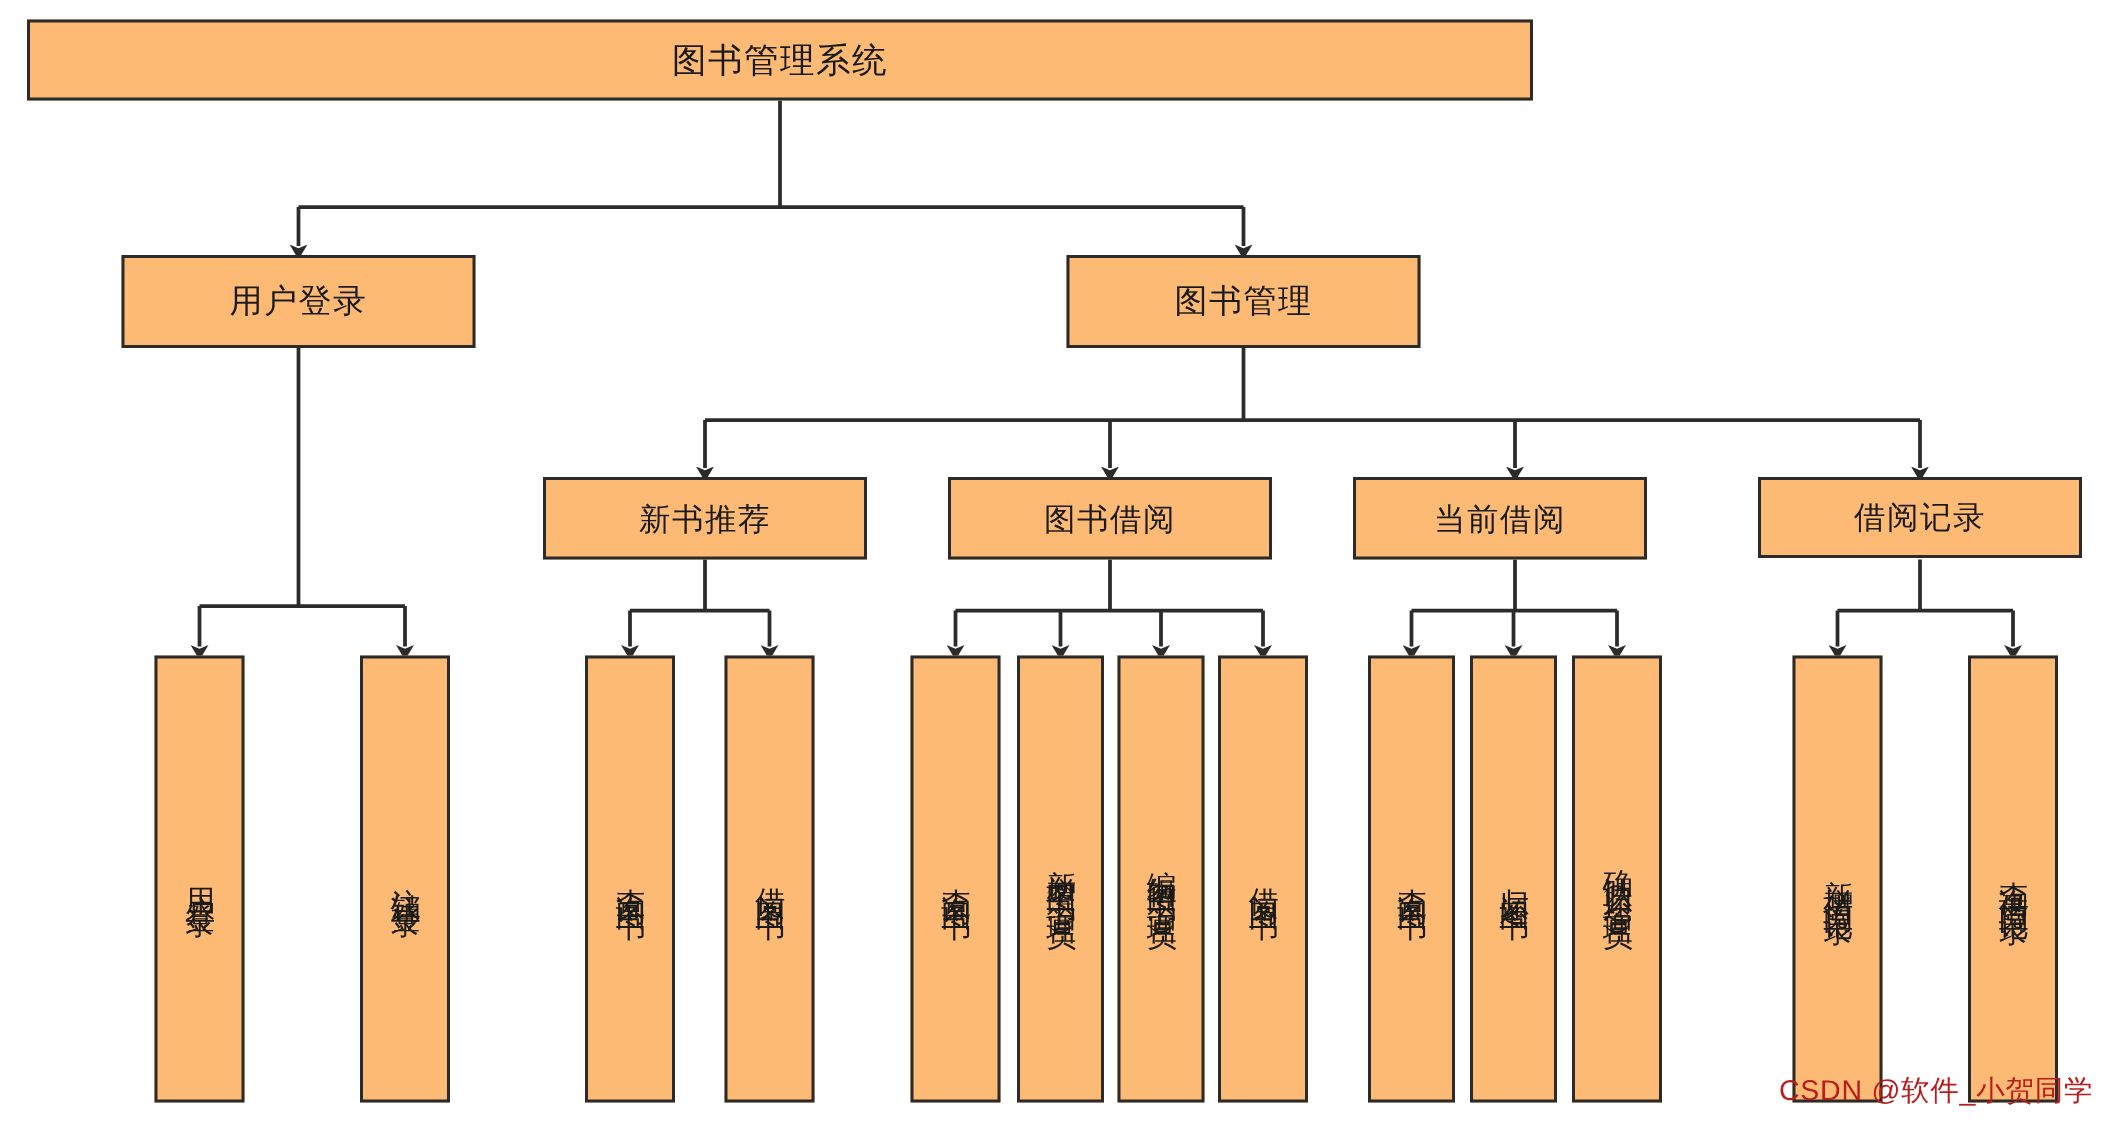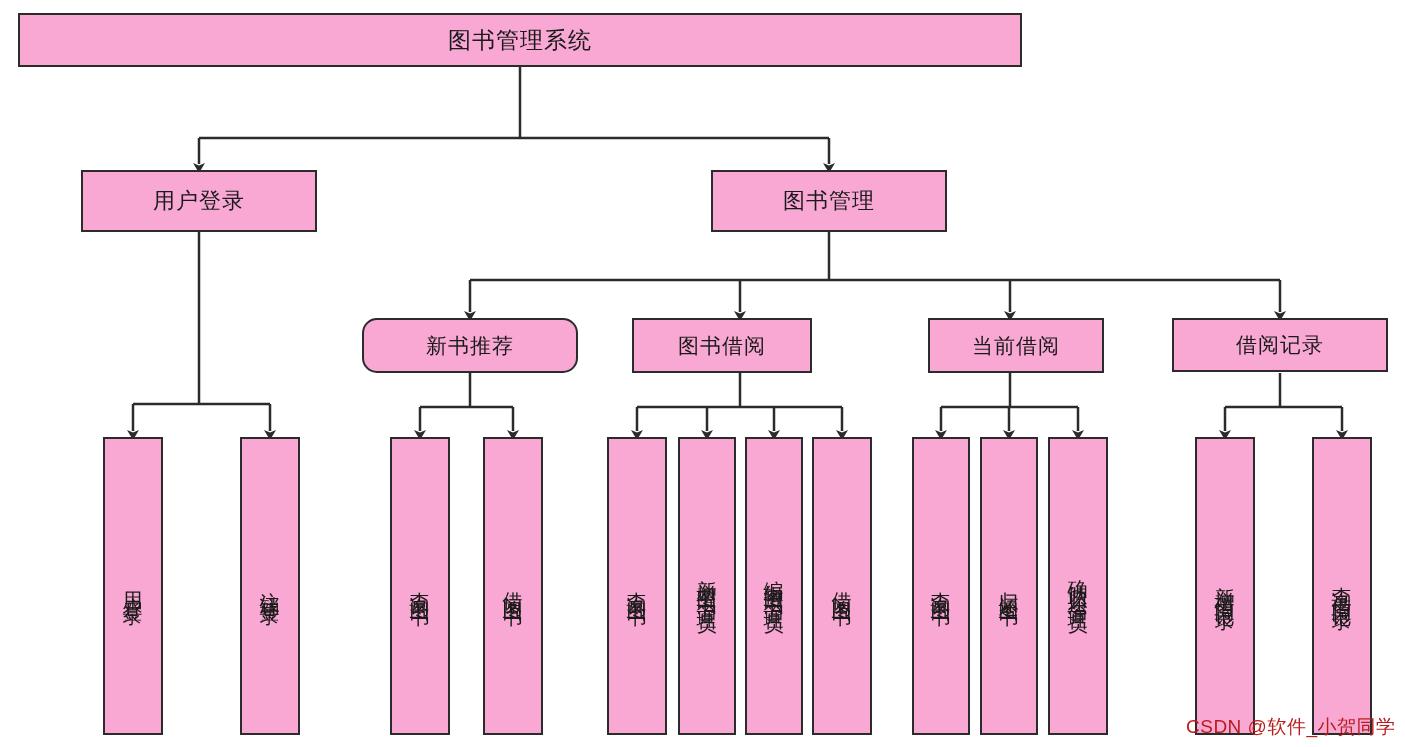--- a/index.html
+++ b/index.html
@@ -23,21 +23,21 @@
     position: absolute;
     left: 0;
     top: 0;
     width: 1405px;
     height: 747px;
   }
   .node {
     position: absolute;
     box-sizing: border-box;
     border: 2px solid #2b2b2b;
-    background: #f9a8d4;
+    background: #fdba74;
     display: flex;
     align-items: center;
     justify-content: center;
     text-align: center;
     color: #1a1a1a;
   }
   .node.root {
     font-size: 23px;
     letter-spacing: 1px;
   }
@@ -130,27 +130,27 @@
     <span>图书管理系统</span>
   </div>
 
   <div class="node level2" id="node-user-login" style="left: 81px; top: 170px; width: 236px; height: 62px;">
     <span>用户登录</span>
   </div>
   <div class="node level2" id="node-book-manage" style="left: 711px; top: 170px; width: 236px; height: 62px;">
     <span>图书管理</span>
   </div>
 
-  <div class="node level3" id="node-new-book-rec" style="left: 362px; top: 318px; width: 216px; height: 55px; border-radius: 15px;">
+  <div class="node level3" id="node-new-book-rec" style="left: 362px; top: 318px; width: 216px; height: 55px;">
     <span>新书推荐</span>
   </div>
-  <div class="node level3" id="node-book-borrow" style="left: 632px; top: 318px; width: 180px; height: 55px;">
+  <div class="node level3" id="node-book-borrow" style="left: 632px; top: 318px; width: 216px; height: 55px;">
     <span>图书借阅</span>
   </div>
-  <div class="node level3" id="node-current-borrow" style="left: 902px; top: 318px; width: 176px; height: 55px; margin-left: 26px;">
+  <div class="node level3" id="node-current-borrow" style="left: 902px; top: 318px; width: 196px; height: 55px;">
     <span>当前借阅</span>
   </div>
   <div class="node level3" id="node-borrow-record" style="left: 1172px; top: 318px; width: 216px; height: 54px;">
     <span>借阅记录</span>
   </div>
 
   <div class="node leaf" id="node-leaf-0" style="left: 103px; top: 437px; width: 60px; height: 298px;">
     <span class="vtext">用户登录</span>
   </div>
   <div class="node leaf" id="node-leaf-1" style="left: 240px; top: 437px; width: 60px; height: 298px;">

